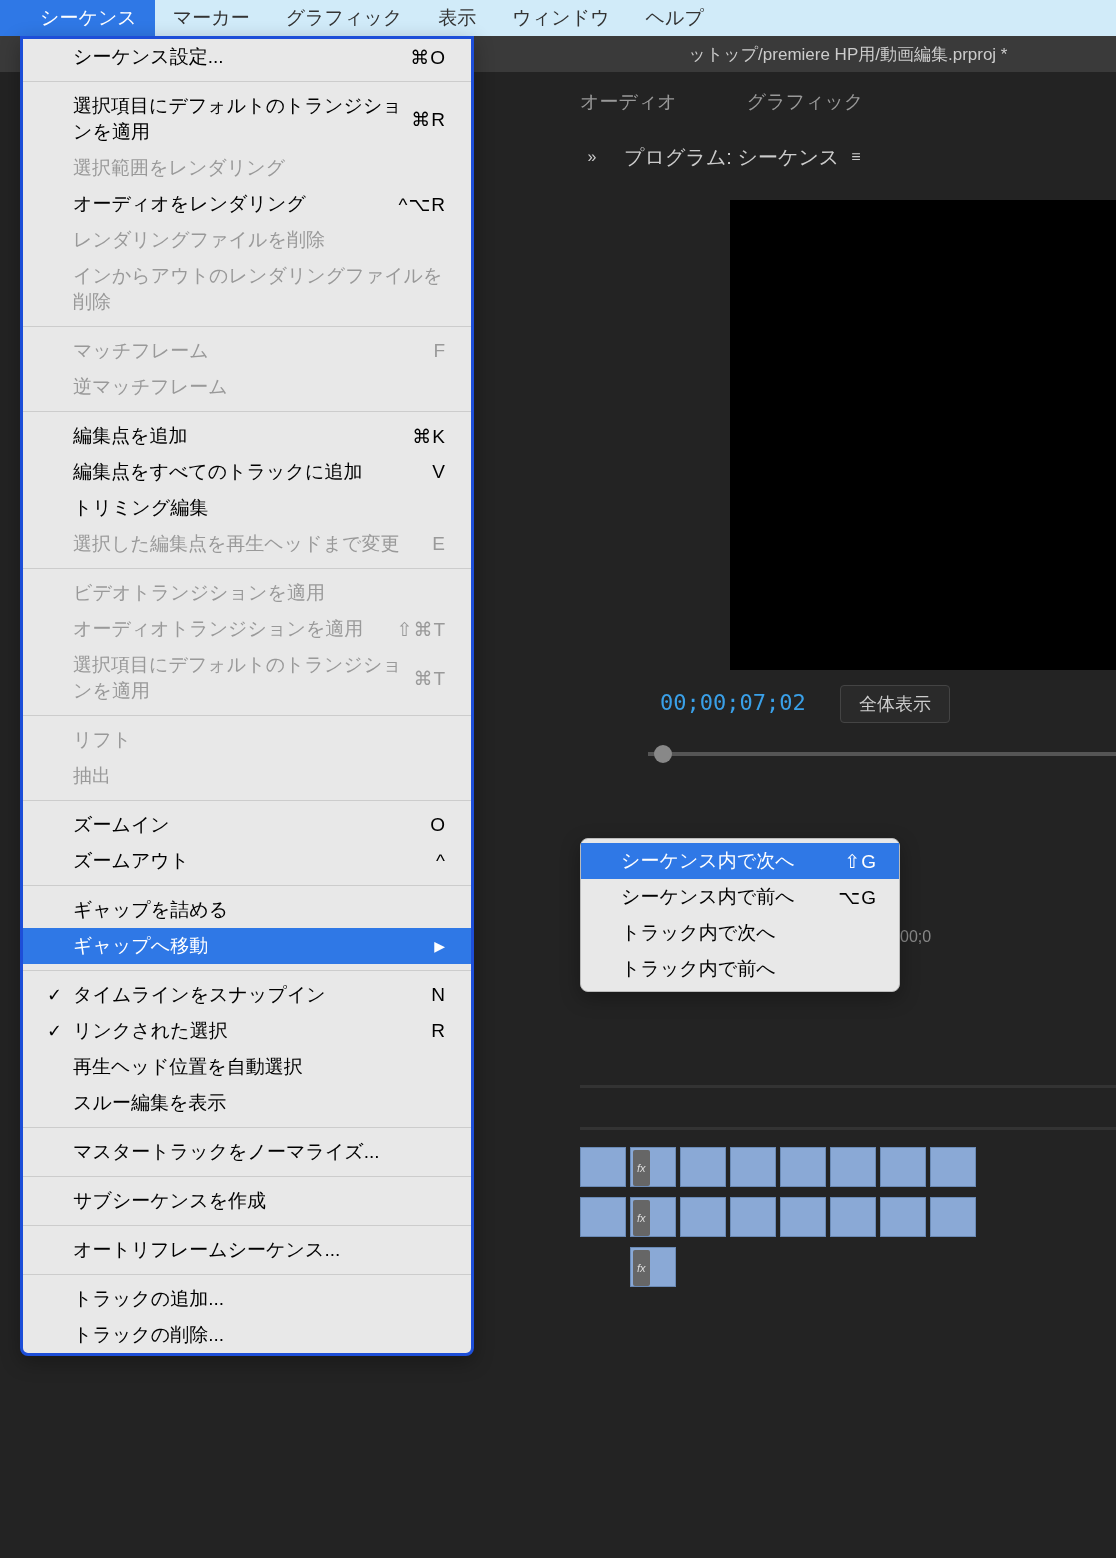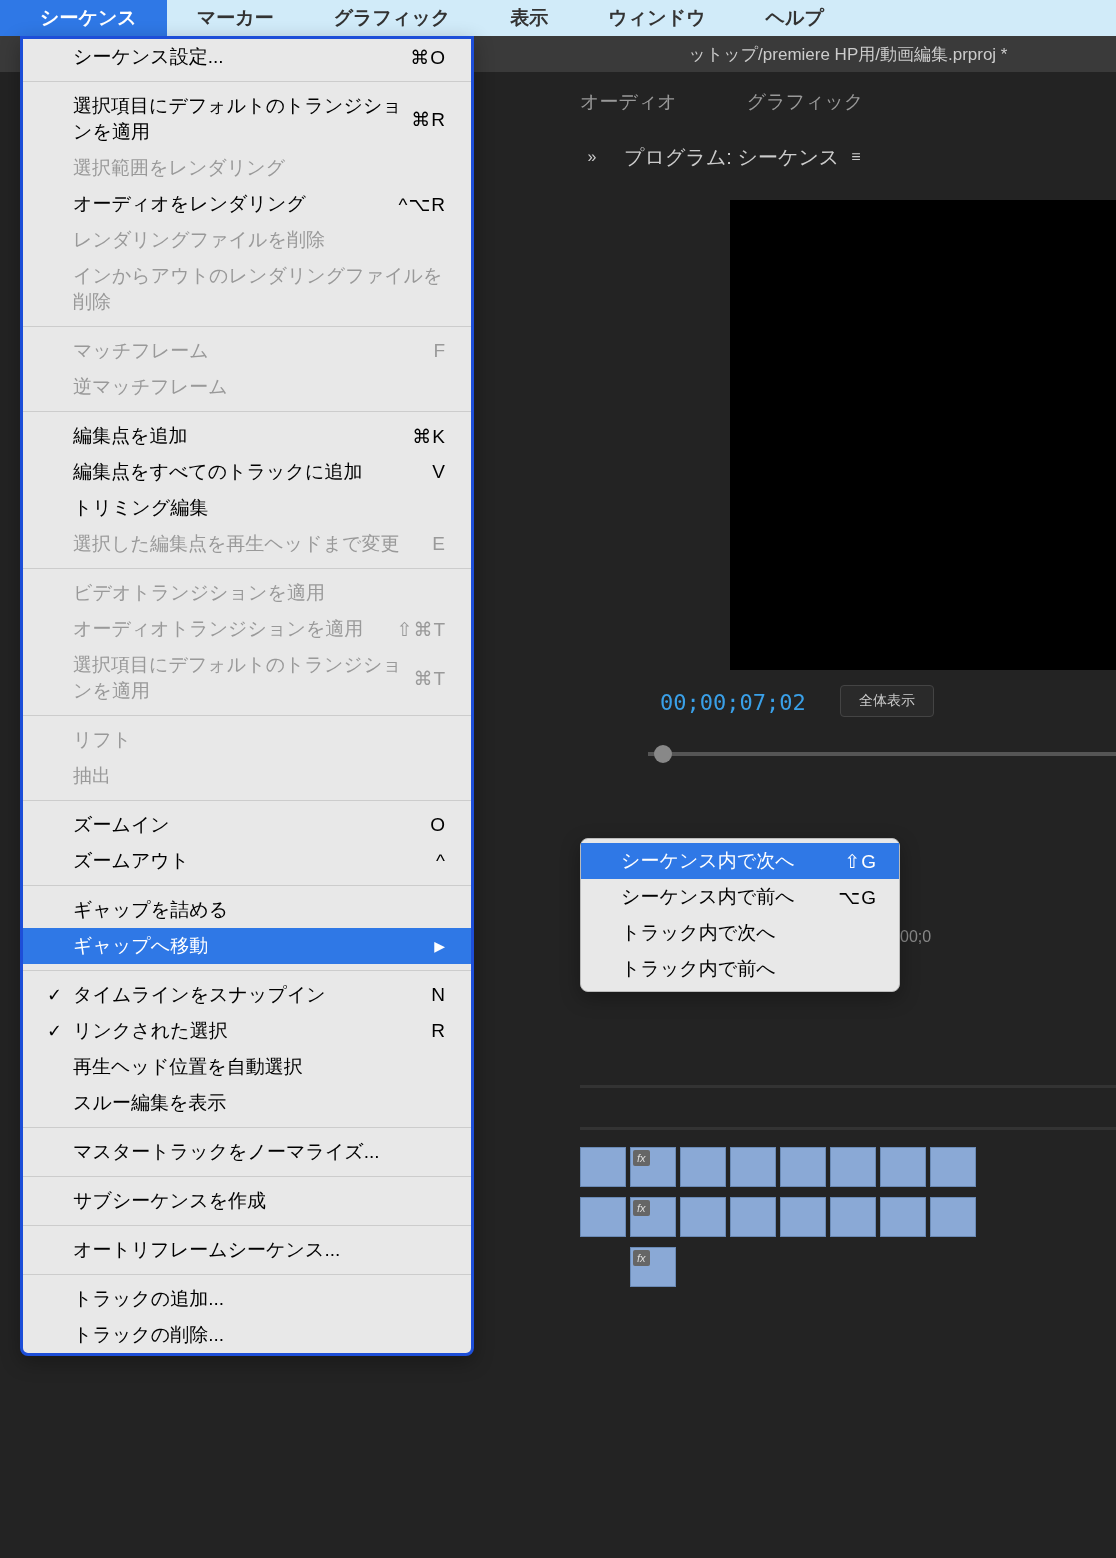--- a/index.html
+++ b/index.html
@@ -1,34 +1,34 @@
 <!DOCTYPE html>
 <html><head>
   <meta charset="utf-8">
   <style>
     * { margin: 0; padding: 0; box-sizing: border-box; font-family: -apple-system, "Hiragino Sans", sans-serif; }
     body { background: #232323; width: 1116px; height: 1558px; overflow: hidden; position: relative; }
     
     .menubar { background: #d1ebf9; height: 36px; display: flex; align-items: center; padding-left: 20px; }
-    .menubar-item { padding: 6px 30px; font-size: 19px; color: #333; cursor: pointer; font-weight: bold; }
+    .menubar-item { padding: 6px 18px; font-size: 19px; color: #333; cursor: pointer; }
     .menubar-item.active { background: #2f78e6; color: #fff; margin-left: -20px; padding-left: 40px; }
     
     .app-bg { position: absolute; top: 36px; left: 0; right: 0; bottom: 0; background: #232323; }
     .title-bar { height: 36px; background: #3a3a3a; color: #ccc; font-size: 17px; display: flex; align-items: center; justify-content: center; padding-left: 580px; }
     
     .workspace-tabs { height: 60px; display: flex; align-items: center; padding-left: 580px; gap: 70px; color: #999; font-size: 19px; }
     
     .toolbar { height: 50px; display: flex; align-items: center; padding-left: 580px; color: #ccc; }
     .chevron-icon { width: 24px; height: 24px; display: inline-flex; align-items: center; justify-content: center; color: #ccc; margin-right: 20px; }
     .program-label { color: #ccc; font-size: 20px; }
     .hamburger-icon { margin-left: 12px; color: #ccc; }
     
     .monitor { position: absolute; top: 200px; left: 730px; width: 386px; height: 470px; background: #000; }
     .timecode { position: absolute; top: 690px; left: 660px; color: #3aa0e8; font-size: 22px; font-family: monospace; }
-    .fit-button { position: absolute; top: 685px; left: 840px; background: #2a2a2a; border: 1px solid #444; color: #ccc; padding: 6px 18px; font-size: 14px; border-radius: 4px; }
+    .fit-button { position: absolute; top: 685px; left: 840px; background: #2a2a2a; border: 1px solid #444; color: #ccc; padding: 6px 18px; font-size: 18px; border-radius: 4px; }
     .slider-track { position: absolute; top: 752px; left: 648px; width: 468px; height: 4px; background: #555; }
     .slider-thumb { position: absolute; top: 745px; left: 654px; width: 18px; height: 18px; border-radius: 50%; background: #888; }
     
     .timeline-timecode { position: absolute; top: 928px; left: 900px; color: #888; font-size: 16px; }
     
     .dropdown-menu { position: absolute; top: 36px; left: 20px; width: 454px; background: #e8e8e8; border: 3px solid #1d4ed8; border-radius: 0 0 8px 8px; box-shadow: 0 6px 20px rgba(0,0,0,0.3); }
     .menu-item { display: flex; align-items: center; justify-content: space-between; padding: 5px 25px 5px 50px; font-size: 19px; color: #000; cursor: pointer; position: relative; min-height: 32px; }
     .menu-item.disabled { color: #999; cursor: default; }
     .menu-item.highlighted { background: #2f78e6; color: #fff; }
     .menu-shortcut { font-family: -apple-system, sans-serif; font-size: 19px; letter-spacing: 1px; }
@@ -36,21 +36,21 @@
     .menu-check { position: absolute; left: 24px; font-size: 18px; }
     .menu-arrow { font-size: 14px; }
     
     .submenu { position: absolute; top: 838px; left: 580px; width: 320px; background: #e8e8e8; border: 1px solid #bbb; border-radius: 8px; box-shadow: 0 6px 20px rgba(0,0,0,0.3); padding: 4px 0; }
     .submenu .menu-item { padding: 5px 22px 5px 40px; }
     
     .timeline-area { position: absolute; top: 1144px; left: 580px; width: 536px; }
     .timeline-row { height: 46px; display: flex; gap: 4px; margin-bottom: 4px; align-items: center; }
     .clip-block { width: 46px; height: 40px; background: #8aa9d6; border: 1px solid #6a8ab6; }
     .clip-block.fx { display: flex; align-items: flex-start; justify-content: flex-start; padding: 2px; }
-    .fx-badge { background: #666; color: #ddd; font-size: 11px; font-style: italic; padding: 2px 4px; border-radius: 2px; }
+    .fx-badge { background: #666; color: #ddd; font-size: 11px; font-style: italic; padding: 12px 4px; border-radius: 2px; }
     
     .divider-bar { position: absolute; top: 1127px; left: 580px; width: 536px; height: 3px; background: #333; }
     .divider-bar2 { position: absolute; top: 1085px; left: 580px; width: 536px; height: 3px; background: #333; }
     
     .playhead { position: absolute; top: 1266px; left: 68px; width: 2px; height: 40px; background: #3aa0e8; }
     .scrub-clip { position: absolute; top: 1266px; left: 174px; width: 48px; height: 26px; background: #3a6aa6; }
   </style>
 </head>
 <body>
 

